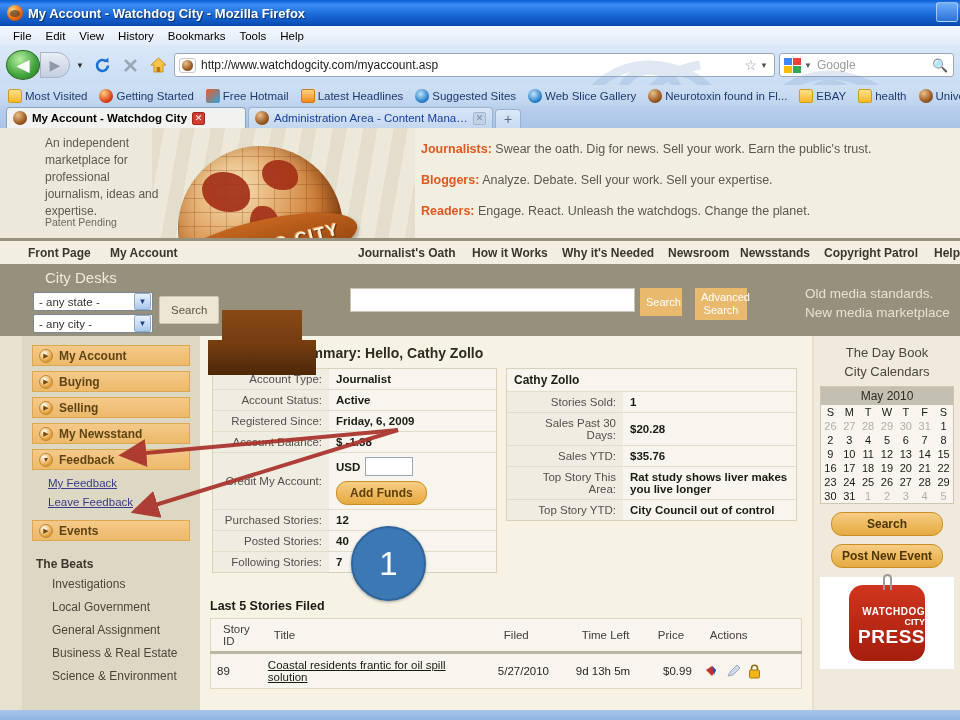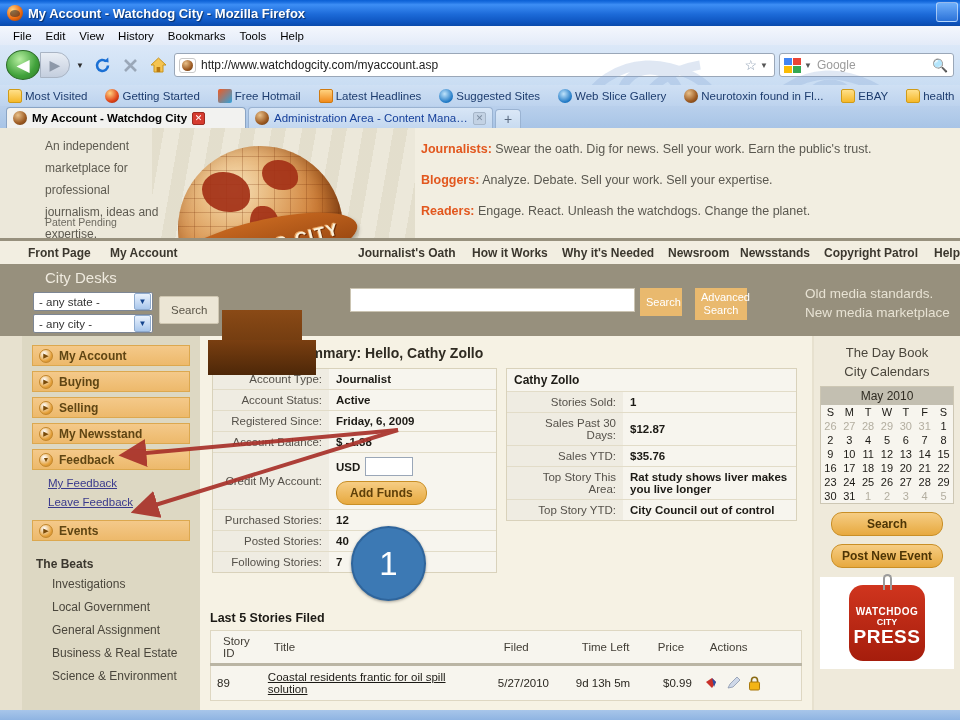--- a/index.html
+++ b/index.html
@@ -73,21 +73,21 @@
   .glogo{width:17px;height:15px;display:grid;grid-template-columns:1fr 1fr;grid-template-rows:1fr 1fr;
     gap:1px;margin-right:3px;flex:0 0 auto;}
   .glogo span{display:block;}
   .sbcaret{color:#555;font-size:8px;margin-right:5px;}
   .sbph{color:#9b9b9b;font-size:12px;flex:1 1 auto;}
   .sbmag{color:#4a6785;font-size:13px;}
 
   
   .bookmarks{
     height:21px;background:linear-gradient(180deg,#cfe0f4,#bdd3ee);
-    display:flex;align-items:center;padding:0 4px;gap:10px;overflow:hidden;position:relative;
+    display:flex;align-items:center;padding:0 4px;gap:4px;overflow:hidden;position:relative;
   }
   .bm{display:flex;align-items:center;gap:3px;padding:1px 4px;white-space:nowrap;flex:0 0 auto;}
   .bm span.lbl{font-size:11.5px;color:#1d3c6e;}
   .bmico{width:14px;height:14px;flex:0 0 auto;display:block;}
   .ico-folder{background:linear-gradient(180deg,#ffe08a,#f5b829);border:1px solid #d09b17;border-radius:2px 3px 2px 2px;}
   .ico-dog{border-radius:50%;background:radial-gradient(circle at 35% 30%,#e9c089,#9c5a22 60%,#5e3310);}
 
   
   .tabstrip{
     height:22px;background:linear-gradient(180deg,#b9d0ec,#a8c4e6);
@@ -114,21 +114,21 @@
 
   
   .viewport{width:960px;height:582px;background:#fff;overflow:hidden;position:relative;}
   .page{width:960px;position:relative;}
 
   
   .masthead{height:110px;background:#ece8da;position:relative;overflow:hidden;}
   .mh-rays{position:absolute;left:150px;top:0;width:290px;height:110px;
     background:repeating-linear-gradient(100deg,#e2ddcb 0 14px,#ece8da 14px 30px);opacity:.9;}
   .mh-left{position:absolute;left:22px;top:0;width:130px;height:110px;background:#ece8da;}
-  .mh-tag{position:absolute;left:45px;top:7px;width:120px;color:#5d5a50;font-size:12px;line-height:22px;}
+  .mh-tag{position:absolute;left:45px;top:7px;width:120px;color:#5d5a50;font-size:12px;line-height:17px;}
   .mh-patent{position:absolute;left:45px;top:88px;color:#6d6a60;font-size:10.5px;}
   .mh-right{position:absolute;left:415px;top:0;right:0;height:110px;background:#f2eee1;}
   .mh-line{position:absolute;left:421px;font-size:12.5px;color:#5a5850;white-space:nowrap;}
   .mh-line b{color:#e2571e;font-weight:bold;}
   .globe{
     position:absolute;left:178px;top:18px;width:165px;height:165px;border-radius:50%;
     background:radial-gradient(circle at 34% 26%,#f7e0b8 0%,#e8b97e 22%,#cf7f38 52%,#a44f18 78%,#6d3008 100%);
     box-shadow:inset -9px -9px 22px rgba(70,25,0,.55);
     overflow:hidden;
   }
@@ -225,21 +225,21 @@
   .cal{margin:7px 6px 0 6px;border:1px solid #cdc7b4;background:#f7f5ee;}
   .cal-h{background:#c3bfb1;text-align:center;font-size:12px;color:#2f2b22;padding:2px 0;}
   .caltbl{width:100%;border-collapse:collapse;}
   .caltbl td,.caltbl th{text-align:center;font-size:11px;padding:1px 0;color:#1c1a15;font-weight:normal;}
   .caltbl td.mute{color:#b3aea0;}
   .rbtn{display:block;margin:8px auto 0 auto;padding:4px 0;width:112px;text-align:center;
     border-radius:11px;background:linear-gradient(180deg,#f6cd84,#e7a93f);
     border:1px solid #c98f26;font-size:12px;font-weight:bold;color:#4e3505;}
   .presslogo{margin:9px 6px 0 6px;background:#fff;padding:8px 0;text-align:center;}
   .pressbadge{display:inline-block;width:76px;height:76px;border-radius:14px;
-    background:linear-gradient(180deg,#d0351e,#a51d0c);position:relative;color:#fff;}
+    background:linear-gradient(180deg,#d0351e,#a51d0c);position:relative;color:#fff;text-align:right;}
   .pb1{font-size:10px;font-weight:bold;letter-spacing:.5px;margin-top:21px;}
   .pb2{font-size:9px;font-weight:bold;}
   .pb3{font-size:19px;font-weight:bold;letter-spacing:.5px;line-height:20px;}
   .clip{position:absolute;left:34px;top:-11px;width:9px;height:16px;
     border:2px solid #9b9b9b;border-bottom:none;border-radius:5px 5px 0 0;background:transparent;}
 
   
   .anno{position:absolute;pointer-events:none;}
   .circle1{
     left:351px;top:398px;width:75px;height:75px;border-radius:50%;
@@ -537,39 +537,39 @@
       <div class="panel" style="position:absolute;left:306px;top:32px;width:291px">
         <div class="panel-head">Cathy Zollo</div>
         <table class="tbl">
           <tbody>
           <tr>
             <td class="k">Stories Sold:</td>
             <td class="v">1</td>
           </tr>
           <tr>
             <td class="k">Sales Past 30 Days:</td>
-            <td class="v">$12.87</td>
+            <td class="v">$20.28</td>
           </tr>
           <tr>
             <td class="k">Sales YTD:</td>
             <td class="v">$35.76</td>
           </tr>
           <tr>
             <td class="k">Top Story This Area:</td>
             <td class="v">Rat study shows liver makes you live longer</td>
           </tr>
           <tr>
             <td class="k">Top Story YTD:</td>
             <td class="v">City Council out of control</td>
           </tr>
         </tbody>
             </table>
       </div>
 
-      <div style="position:absolute;left:0;top:268px;width:705px">
+      <div style="position:absolute;left:0;top:256px;width:705px">
         <div class="stories-h">Last 5 Stories Filed</div>
         <table class="stbl">
           <tbody>
                 <tr>
             <th style="width:50px">Story ID</th>
             <th style="width:230px">Title</th>
             <th style="width:78px">Filed</th>
             <th style="width:76px">Time Left</th>
             <th style="width:52px">Price</th>
             <th>Actions</th>

